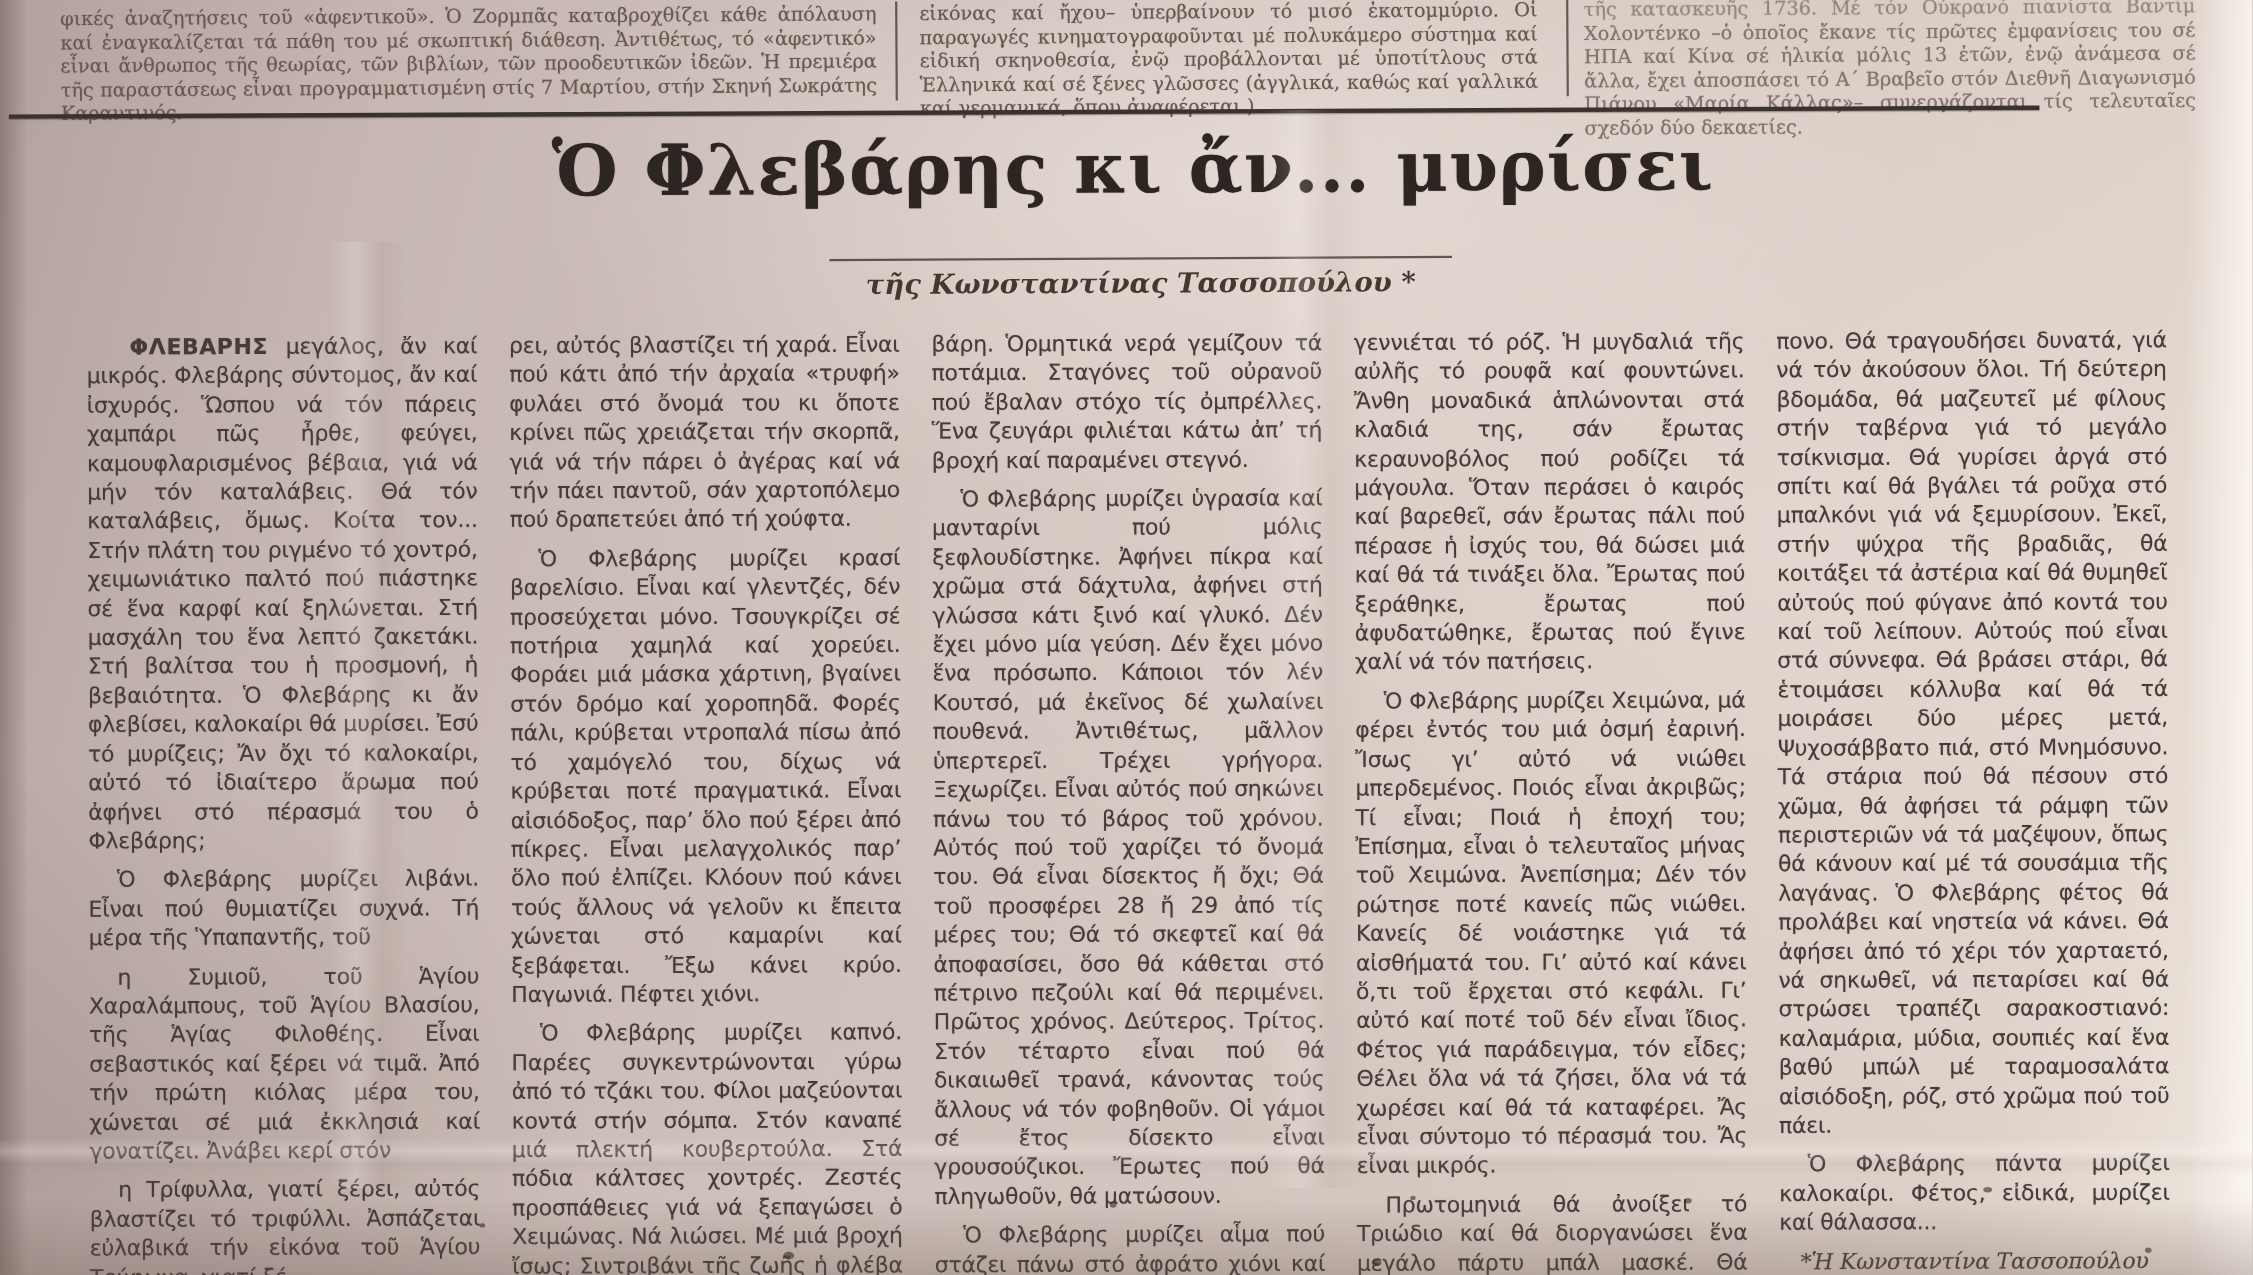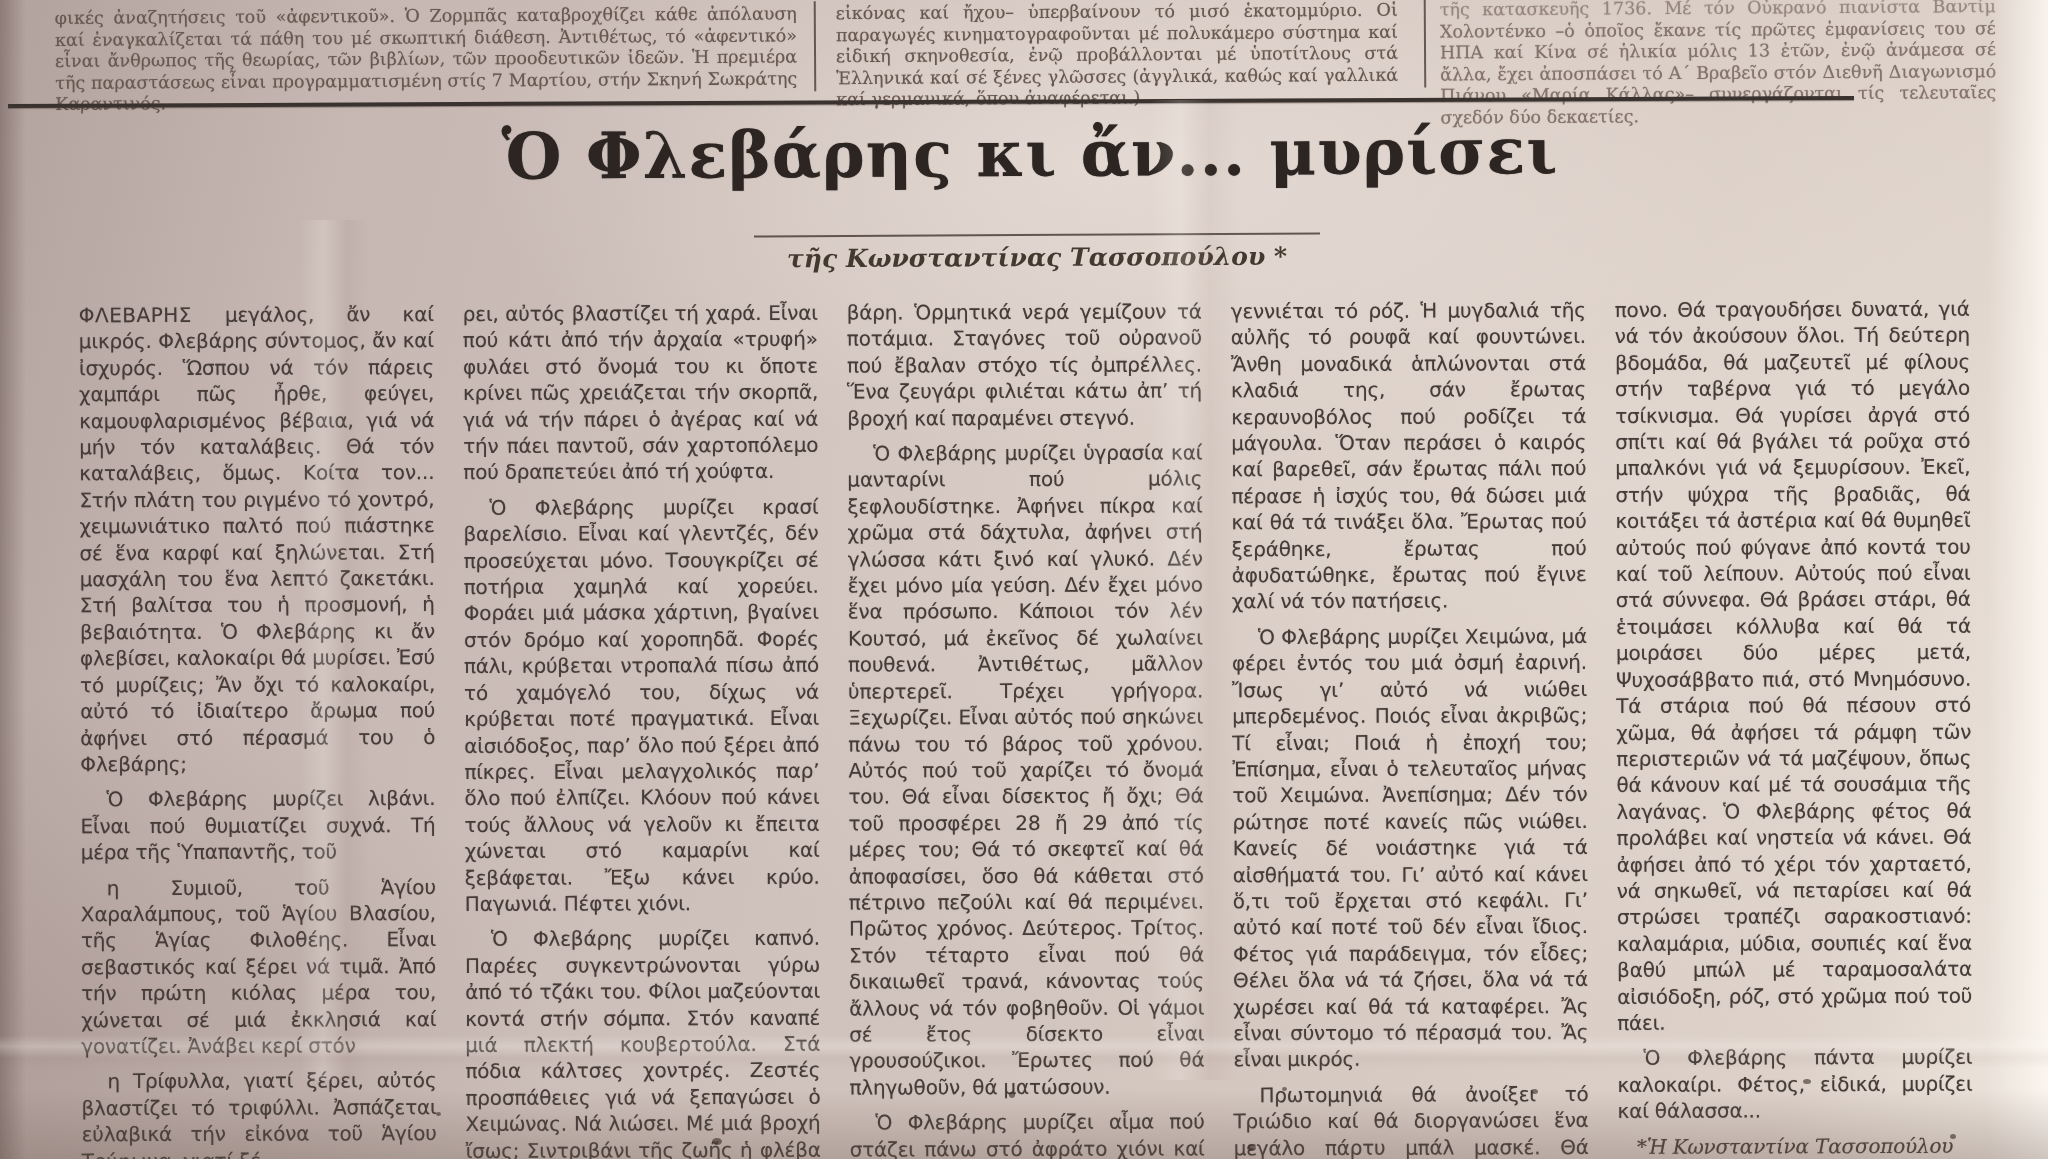--- a/index.html
+++ b/index.html
@@ -51,21 +51,21 @@
     color:#44392f;transform:rotate(-0.3deg);}
 
   
   .columns{position:absolute;left:80px;top:299px;width:1892px;height:740px;
     display:flex;gap:29px;transform:rotate(-0.2deg);}
   .col{width:355px;flex:0 0 auto;
     font-size:20px;line-height:26.4px;text-align:justify;color:#453c38;
     text-shadow:0 0 1px rgba(69,60,56,0.45);letter-spacing:-0.2px;}
   .col p{margin:0 0 9px 0;text-indent:26px;}
   .col p.first{text-indent:0;}
-  strong.lead{font-weight:normal;letter-spacing:0.5px;}
+  strong.lead{font-weight:bold;letter-spacing:0.5px;margin-left:39px;}
   p.footnote{font-family:"DejaVu Serif", serif;font-style:italic;font-size:20px;
     text-align:center;text-indent:0;margin-top:8px;color:#4a3f38;}
 
   .speck{position:absolute;background:rgba(58,44,38,0.6);border-radius:50%;}
 </style>
 </head>
 <body>
 
 <div class="page">
 

